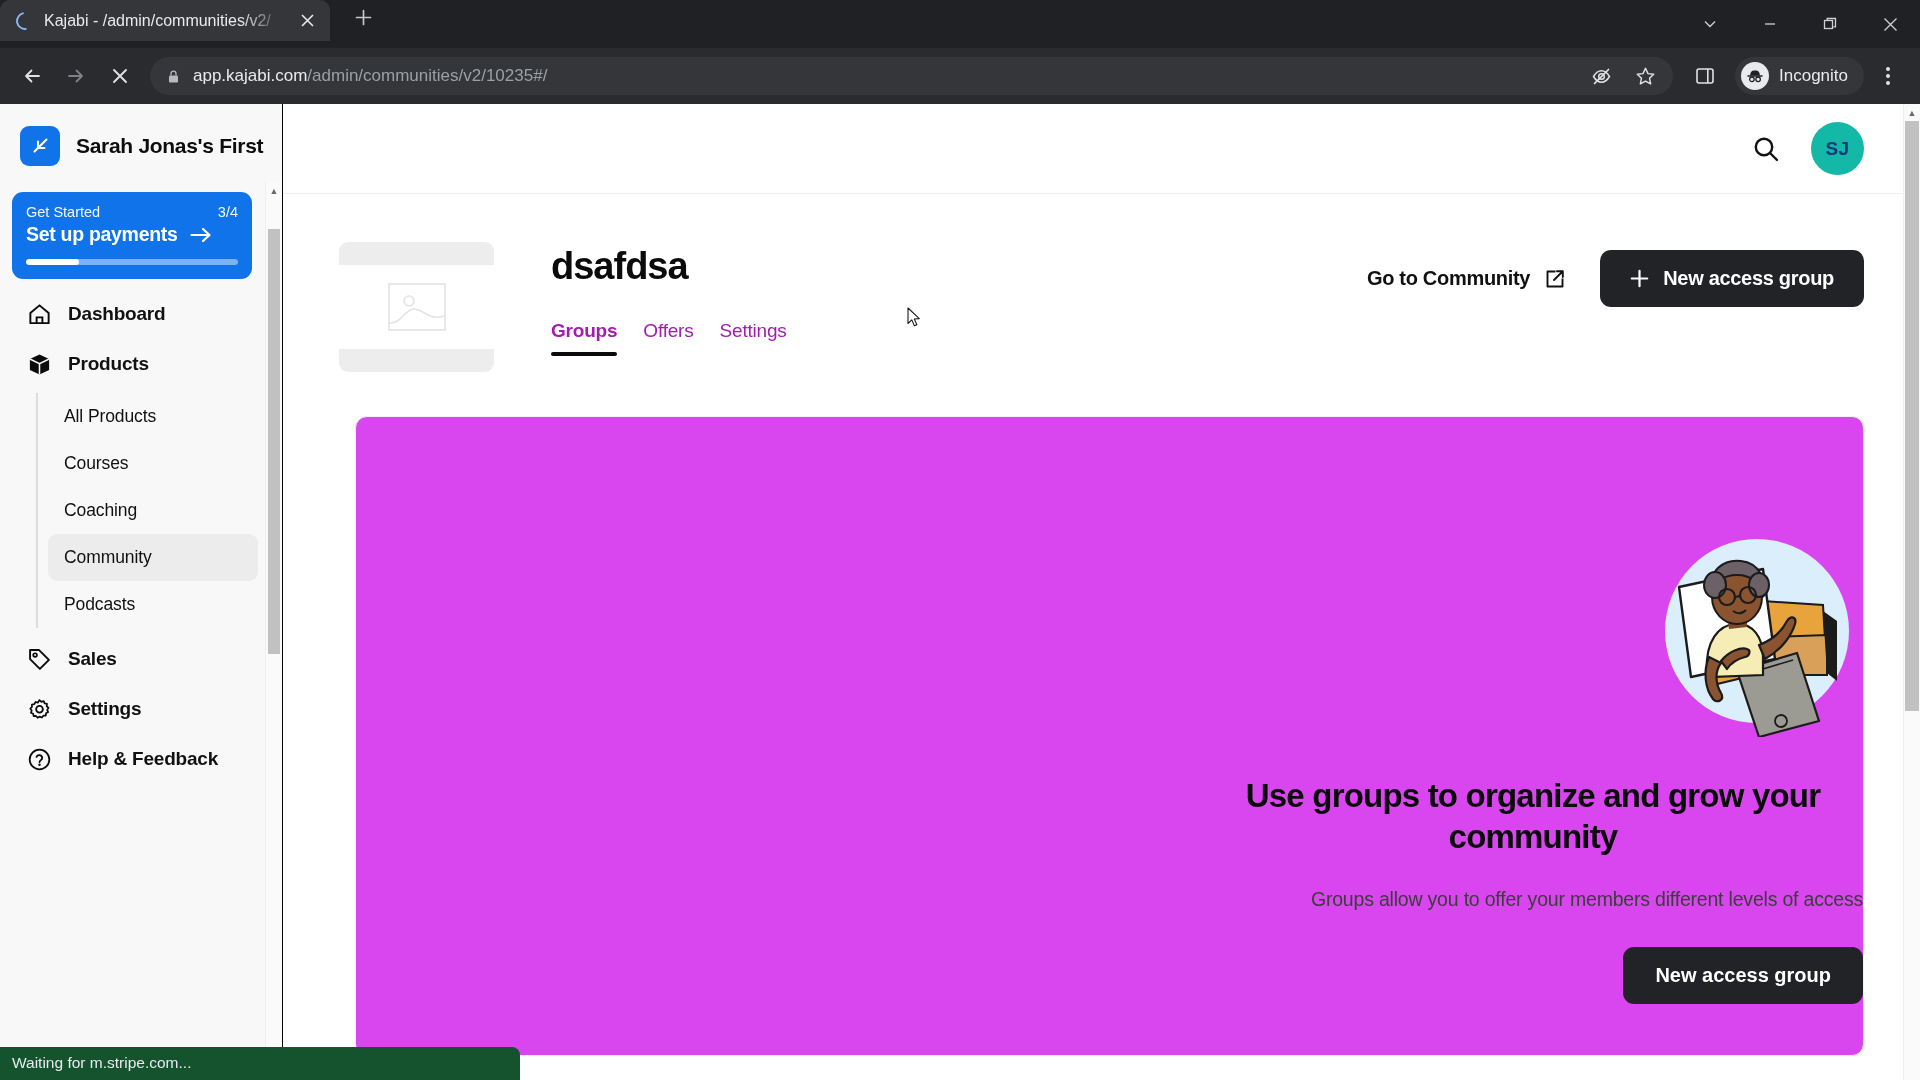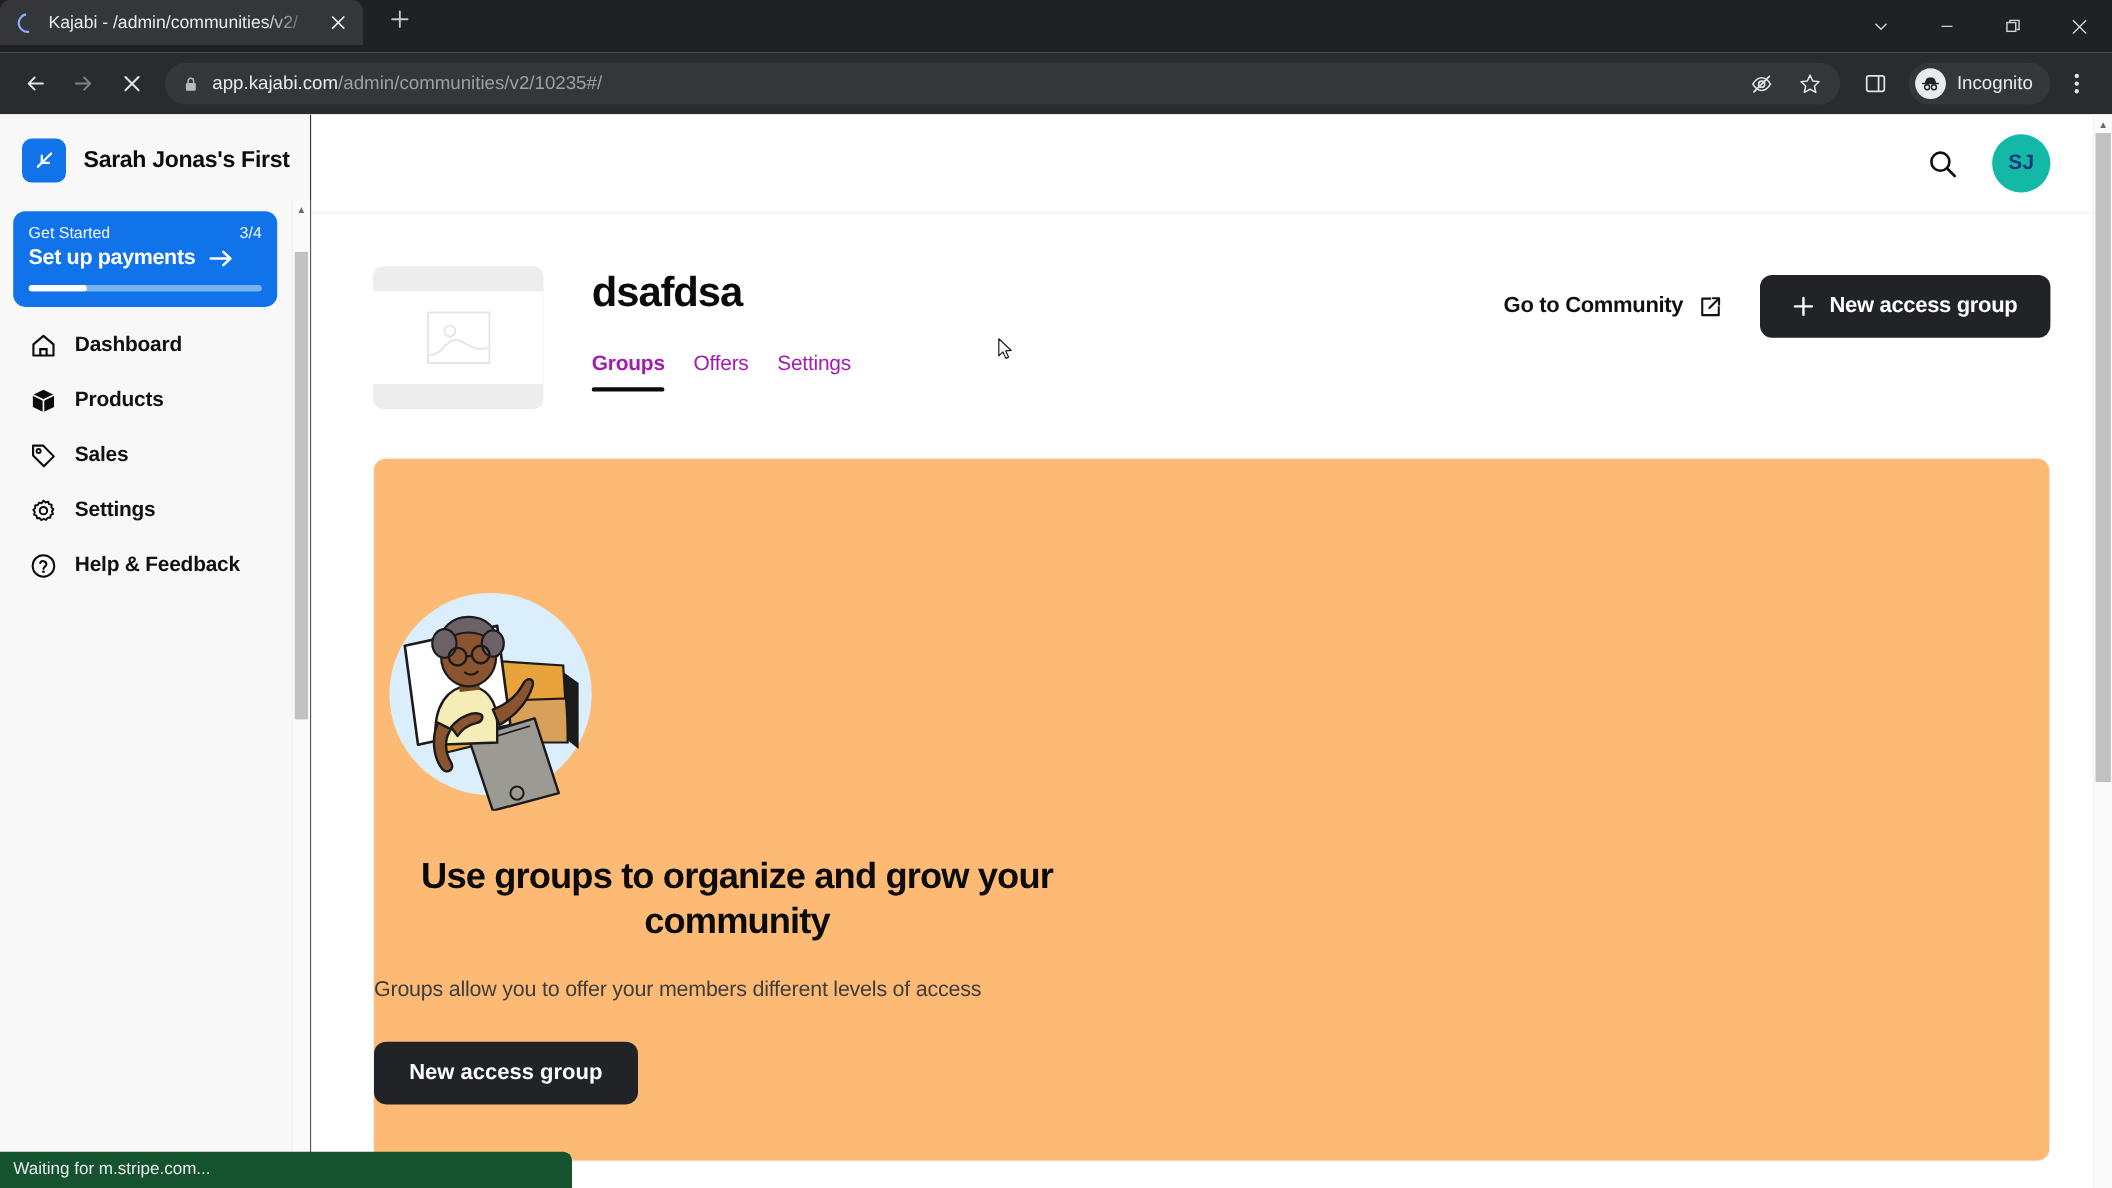--- a/index.html
+++ b/index.html
@@ -191,21 +191,21 @@
   }
   .avatar {
     width: 53px; height: 53px; border-radius: 50%;
     background: #14b8a6; color: #123a7a;
     display: flex; align-items: center; justify-content: center;
     font-size: 19px; font-weight: 700; letter-spacing: .3px;
   }
 
   .content { flex: 1; padding: 48px 56px 0 56px; overflow: hidden; }
 
-  .prod-header { display: flex; align-items: flex-start; gap: 44px; }
+  .prod-header { display: flex; align-items: flex-start; gap: 57px; }
   .thumb {
     width: 155px; height: 130px; border-radius: 9px;
     background: #ededee; flex: none; position: relative; overflow: hidden;
   }
   .thumb-inner {
     position: absolute; left: 0; right: 0; top: 23px; bottom: 23px;
     background: #fff; display: flex; align-items: center; justify-content: center;
   }
   .ph-title-wrap { flex: 1; min-width: 0; padding-top: 4px; }
   .ph-title {
@@ -234,23 +234,24 @@
   .primary-btn {
     background: #222326; color: #fff; border: none;
     border-radius: 11px; height: 57px; padding: 0 30px;
     display: flex; align-items: center; gap: 14px;
     font-size: 20px; font-weight: 700; letter-spacing: -.3px;
     font-family: inherit; white-space: nowrap;
   }
 
   .card {
     margin-top: 44px; border: 1px solid #f1f1f1; border-radius: 12px;
-    background: #fdba74; height: 640px;
-    display: flex; flex-direction: column; align-items: flex-start;
+    background: #d946ef; height: 640px;
+    display: flex; flex-direction: column; align-items: flex-end;
     padding-top: 108px;
+    margin-left: 16px;
   }
   .illus { width: 212px; height: 212px; flex: none; }
   .empty-title {
     margin-top: 38px; max-width: 660px; text-align: center;
     font-size: 33px; font-weight: 700; color: #0b0b0b;
     letter-spacing: -.8px; line-height: 1.25;
   }
   .empty-sub {
     margin-top: 30px; text-align: center;
     font-size: 19.5px; color: #3d3d3d; letter-spacing: -.2px;
@@ -442,20 +443,27 @@
           <span class="nav-icon">
             <svg width="25" height="25" viewBox="0 0 26 26">
                 <path d="M13 2.5 L23 7.3 V18.7 L13 23.5 L3 18.7 V7.3 Z" fill="#0b0b0b"></path>
                 <path d="M3 7.3 L13 12.1 L23 7.3" stroke="#f8f8f8" stroke-width="1.6" fill="none"></path>
                 <path d="M13 12.1 V23.5" stroke="#f8f8f8" stroke-width="1.6"></path>
               </svg>
           </span>
           <span>Products</span>
         </div>
 
+        <div class="subnav">
+          <div class="subnav-item">All Products</div>
+          <div class="subnav-item">Courses</div>
+          <div class="subnav-item">Coaching</div>
+          <div class="subnav-item active">Community</div>
+          <div class="subnav-item">Podcasts</div>
+        </div>
 
         <div class="nav-item">
           <span class="nav-icon">
             <svg width="25" height="25" viewBox="0 0 26 26">
                 <path d="M3.2 3.2 H12.6 L22.8 13.4 L13.4 22.8 L3.2 12.6 Z" stroke="#0b0b0b" stroke-width="2" fill="none" stroke-linejoin="round"></path>
                 <circle cx="8.4" cy="8.4" r="1.9" stroke="#0b0b0b" stroke-width="1.8" fill="none"></circle>
               </svg>
           </span>
           <span>Sales</span>
         </div>

